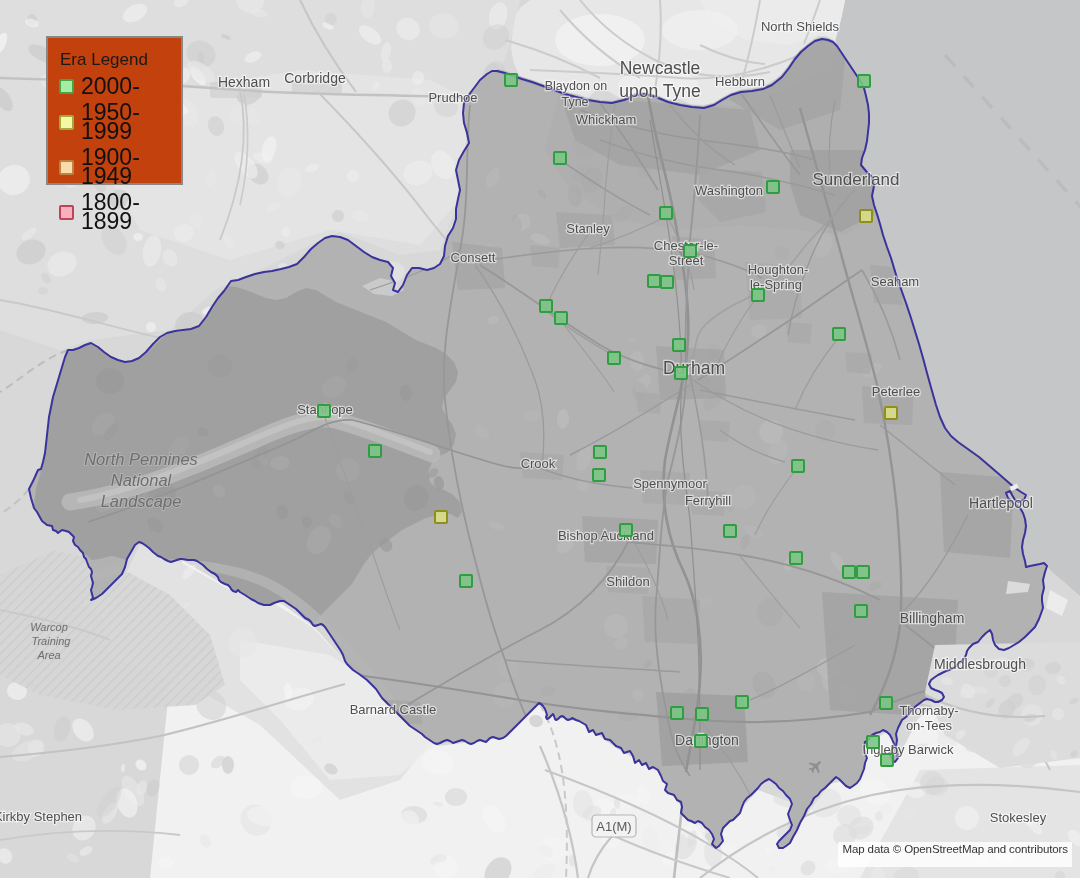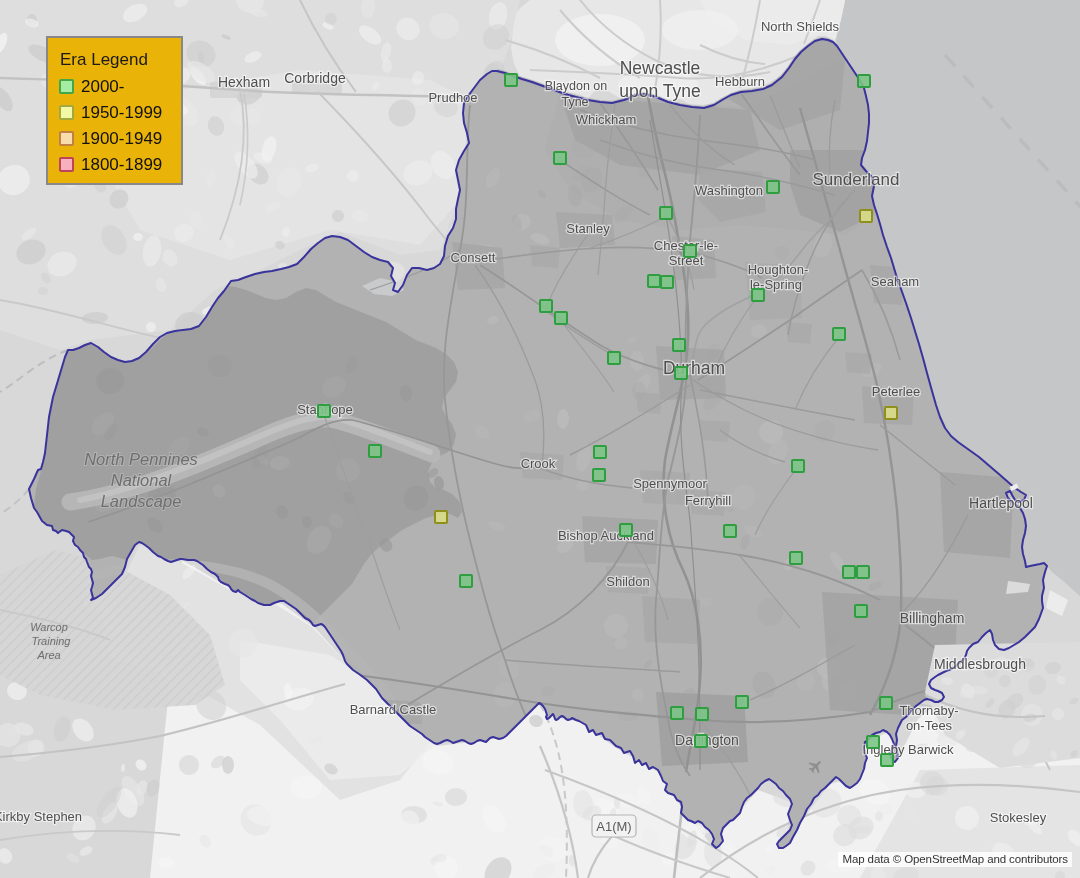--- a/index.html
+++ b/index.html
@@ -1,23 +1,23 @@
 <!DOCTYPE html>
 <html><head><meta charset="utf-8"><style>
 html,body{margin:0;padding:0;width:1080px;height:878px;overflow:hidden;background:#d7d7d7;}
 #map{position:relative;width:1080px;height:878px;font-family:"Liberation Sans",sans-serif;border-radius:25px;}
-#legend{position:absolute;left:46px;top:36px;width:137px;height:149px;background:#eab308;border:2px solid #888;box-sizing:border-box;z-index:10;}
+#legend{position:absolute;left:46px;top:36px;width:137px;height:149px;background:#c2410c;border:2px solid #888;box-sizing:border-box;z-index:10;}
 #legend h4{margin:12px 0 6px 12px;font-size:17px;font-weight:400;color:#1a1a1a;}
-.li{display:flex;align-items:center;margin:7px 0 0 11px;font-size:17px;color:#111;line-height:19px;}
+.li{display:flex;align-items:center;margin:7px 0 0 11px;font-size:23px;color:#111;line-height:19px;}
 .sw{width:11px;height:11px;border-radius:2px;margin-right:7px;flex:none;}
 .sw.g{background:#a5eda5;border:2px solid #43a747;}
 .sw.y{background:#f3f8a6;border:2px solid #a3a93c;}
 .sw.o{background:#f8dcab;border:2px solid #c08142;}
 .sw.p{background:#f8afbe;border:2px solid #bf4458;}
-#attr{position:absolute;right:8px;bottom:11px;background:rgba(255,255,255,0.82);padding:1px 4px 2px 4px;font-size:11.5px;letter-spacing:-0.1px;color:#333;z-index:10;}
+#attr{position:absolute;right:8px;bottom:11px;background:rgba(255,255,255,0.82);padding:1px 4px 12px 4px;font-size:11.5px;letter-spacing:-0.1px;color:#333;z-index:10;}
 </style></head>
 <body>
 <div id="map">
 <svg width="1080" height="878" viewBox="0 0 1080 878">
 <rect width="1080" height="878" fill="#d8d8d8"></rect>
 <path d="M0,0 L520,0 L510,45 L500,70 L470,95 L462,150 L455,210 L440,250 L400,255 L340,232 L310,245 L260,270 L215,290 L170,330 L90,340 L60,350 L0,330 Z" fill="#dedede"></path>
 <path d="M120,100 L300,70 L430,80 L470,100 L460,200 L420,245 L330,230 L230,260 L140,230 L100,160 Z" fill="#e4e4e4"></path>
 <polygon points="182,560 240,594 282,604 315,628 346,662 370,684 395,713 437,746 490,740 539,704 560,718 580,722 616,748 658,772 682,808 712,846 726,826 758,790 790,802 786,848 804,818 830,784 862,776 866,742 886,733 896,735 896,762 918,719 940,701 966,670 996,650 1008,649 1020,641 1032,630 1040,618 1044,600 1052,586 1066,592 1080,600 1080,878 150,878" fill="#f1f1f1"></polygon>
 <polygon points="1043,566 1080,592 1080,648 1008,652 1028,632 1038,614 1042,592" fill="#d8d8d8"></polygon>
 <polygon points="1050,590 1068,600 1062,616 1046,608" fill="#ececec"></polygon>

